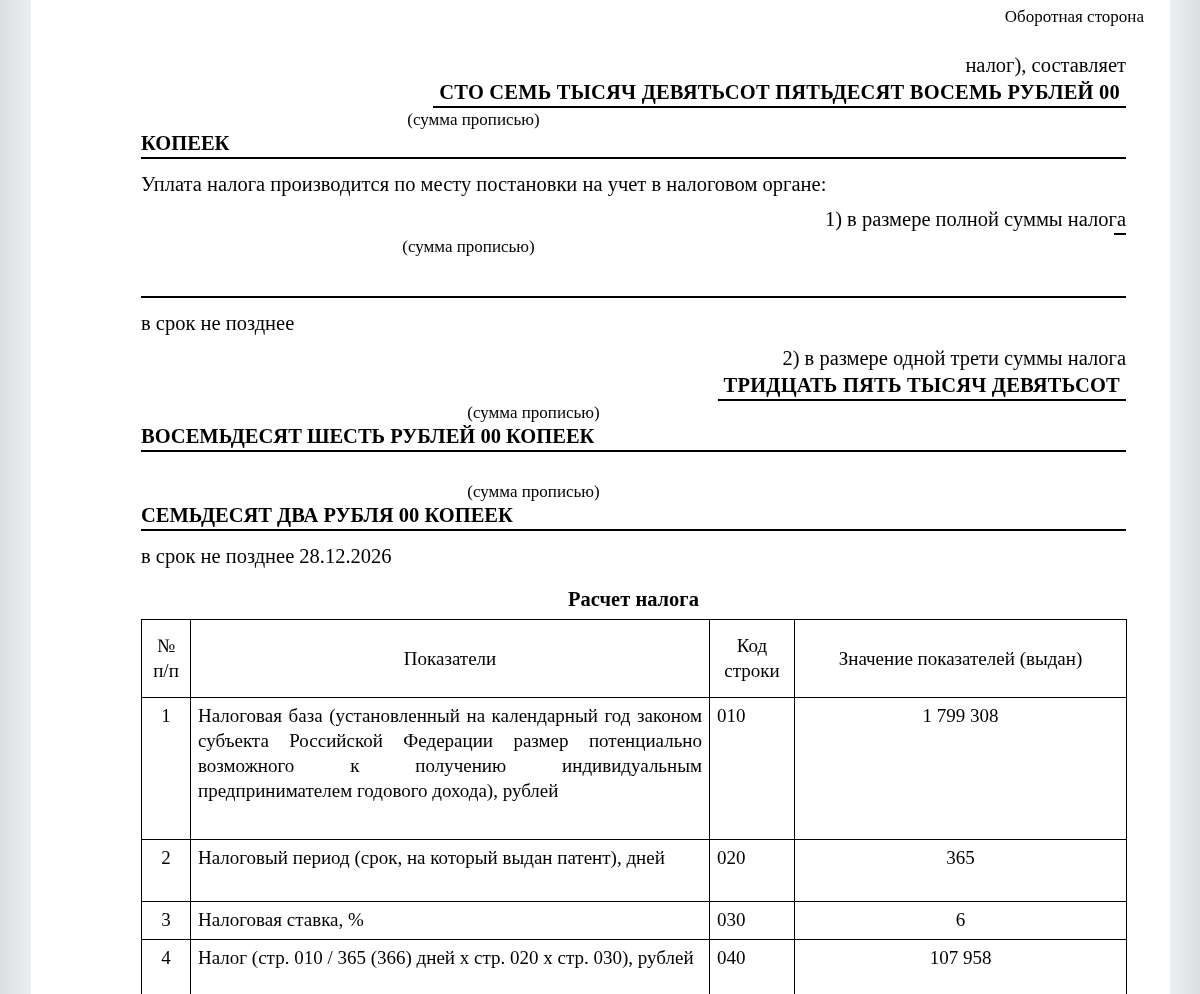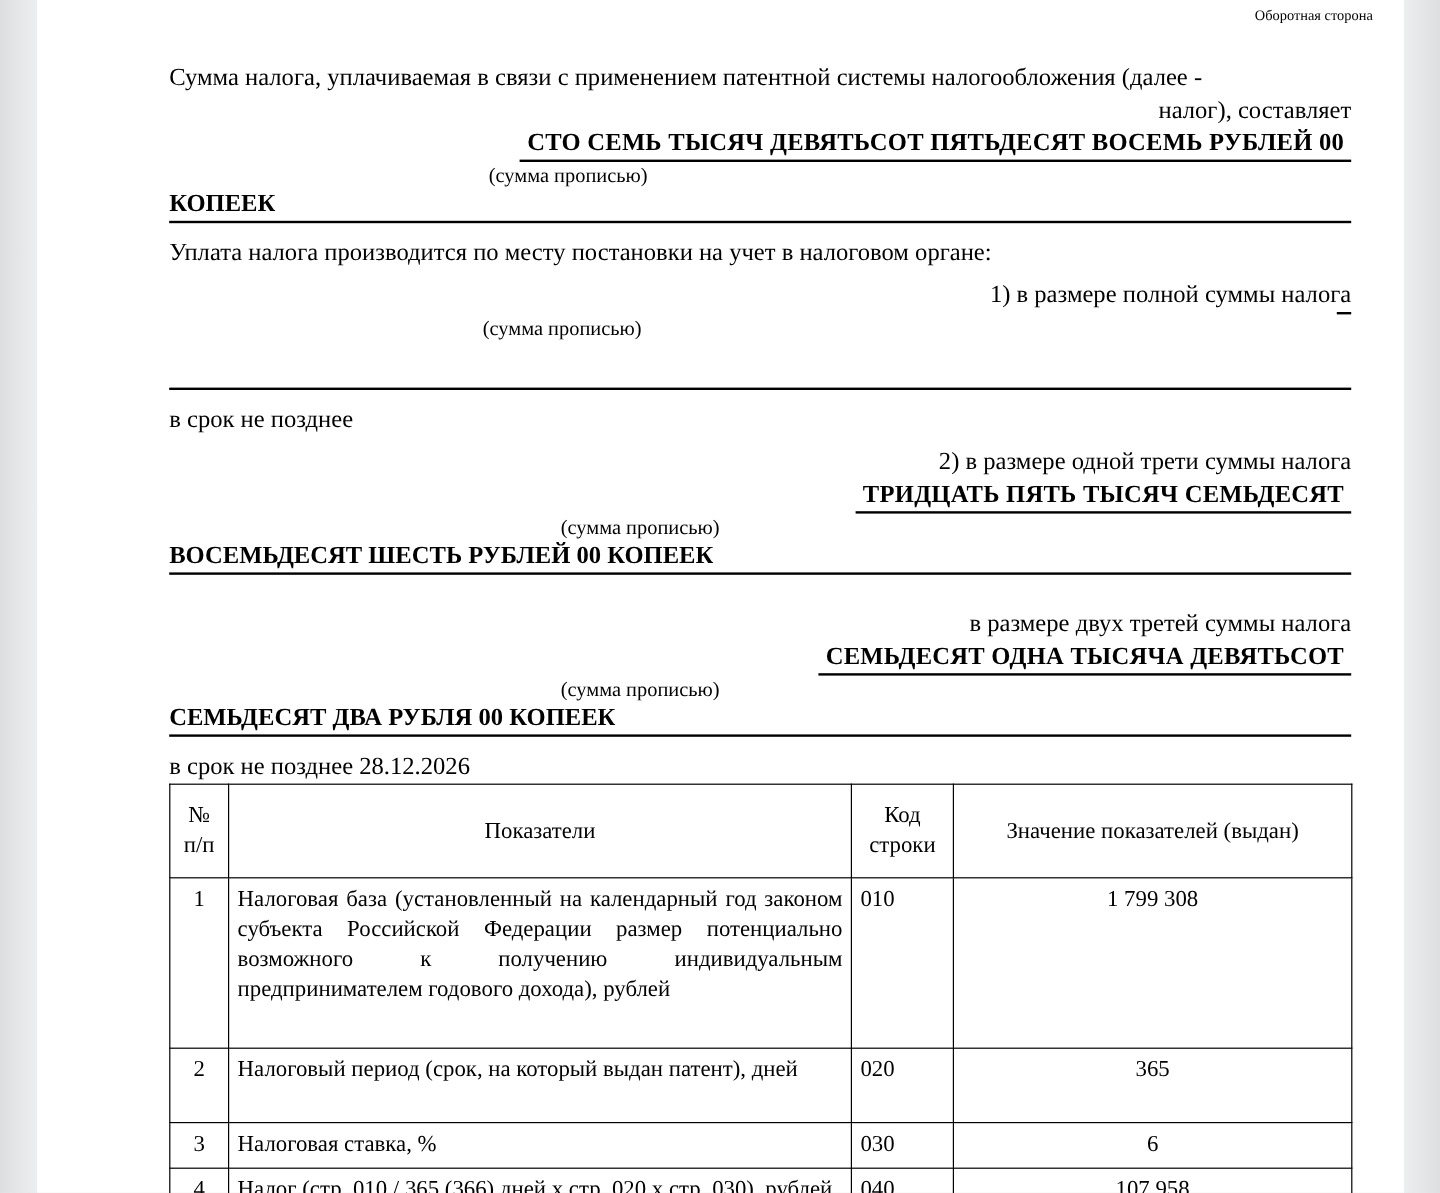--- a/index.html
+++ b/index.html
@@ -35,21 +35,21 @@
     left: 1170px; top: 0;
     width: 30px; height: 994px;
     background: linear-gradient(to left, #dcdee0 0%, #e6e8ea 60%, #eceef0 100%);
   }
 
   
   .sheet-header {
     position: absolute;
     right: 26px;
     top: 6px;
-    font-size: 12px;
+    font-size: 17px;
     line-height: 1.25;
     white-space: nowrap;
   }
 
   
   .doc-body {
     position: absolute;
     left: 110px;
     top: 52px;
     width: 985px;
@@ -157,21 +157,20 @@
 
 <div class="gutter-left"></div>
 <div class="gutter-right"></div>
 
 <div class="page">
 
   <div class="sheet-header">Оборотная сторона</div>
 
   <div class="doc-body">
 
-    <div class="para">Сумма налога, уплачиваемая в связи с применением патентной системы налогообложения (далее -</div>
 
     <div class="row-line">
       <span class="lead">налог), составляет</span>
       <span class="fill">СТО СЕМЬ ТЫСЯЧ ДЕВЯТЬСОТ ПЯТЬДЕСЯТ ВОСЕМЬ РУБЛЕЙ 00</span>
     </div>
     <div class="caption c1">(сумма прописью)</div>
 
     <div class="contline">КОПЕЕК</div>
 
     <div class="spacer-12"></div>
@@ -191,43 +190,40 @@
     <div class="contline empty"></div>
 
     <div class="spacer-12"></div>
 
     <div class="para">в срок не позднее</div>
 
     <div class="spacer-8"></div>
 
     <div class="row-line">
       <span class="lead">2) в размере одной трети суммы налога</span>
-      <span class="fill">ТРИДЦАТЬ ПЯТЬ ТЫСЯЧ СЕМЬДЕСЯТ</span>
+      <span class="fill">ТРИДЦАТЬ ПЯТЬ ТЫСЯЧ ДЕВЯТЬСОТ</span>
     </div>
     <div class="caption c3">(сумма прописью)</div>
 
     <div class="contline">ВОСЕМЬДЕСЯТ ШЕСТЬ РУБЛЕЙ 00 КОПЕЕК</div>
 
     <div class="spacer-12"></div>
 
 
     <div class="spacer-16"></div>
 
-    <div class="row-line">
-      <span class="lead">в размере двух третей суммы налога</span>
-      <span class="fill">СЕМЬДЕСЯТ ОДНА ТЫСЯЧА ДЕВЯТЬСОТ</span>
-    </div>
     <div class="caption c4">(сумма прописью)</div>
 
     <div class="contline">СЕМЬДЕСЯТ ДВА РУБЛЯ 00 КОПЕЕК</div>
 
     <div class="spacer-12"></div>
 
     <div class="para">в срок не позднее 28.12.2026</div>
 
+    <div class="calc-title">Расчет налога</div>
 
     <table class="calc">
       <colgroup>
         <col class="c-num">
         <col class="c-ind">
         <col class="c-code">
         <col class="c-val">
       </colgroup>
       <thead>
         <tr>

